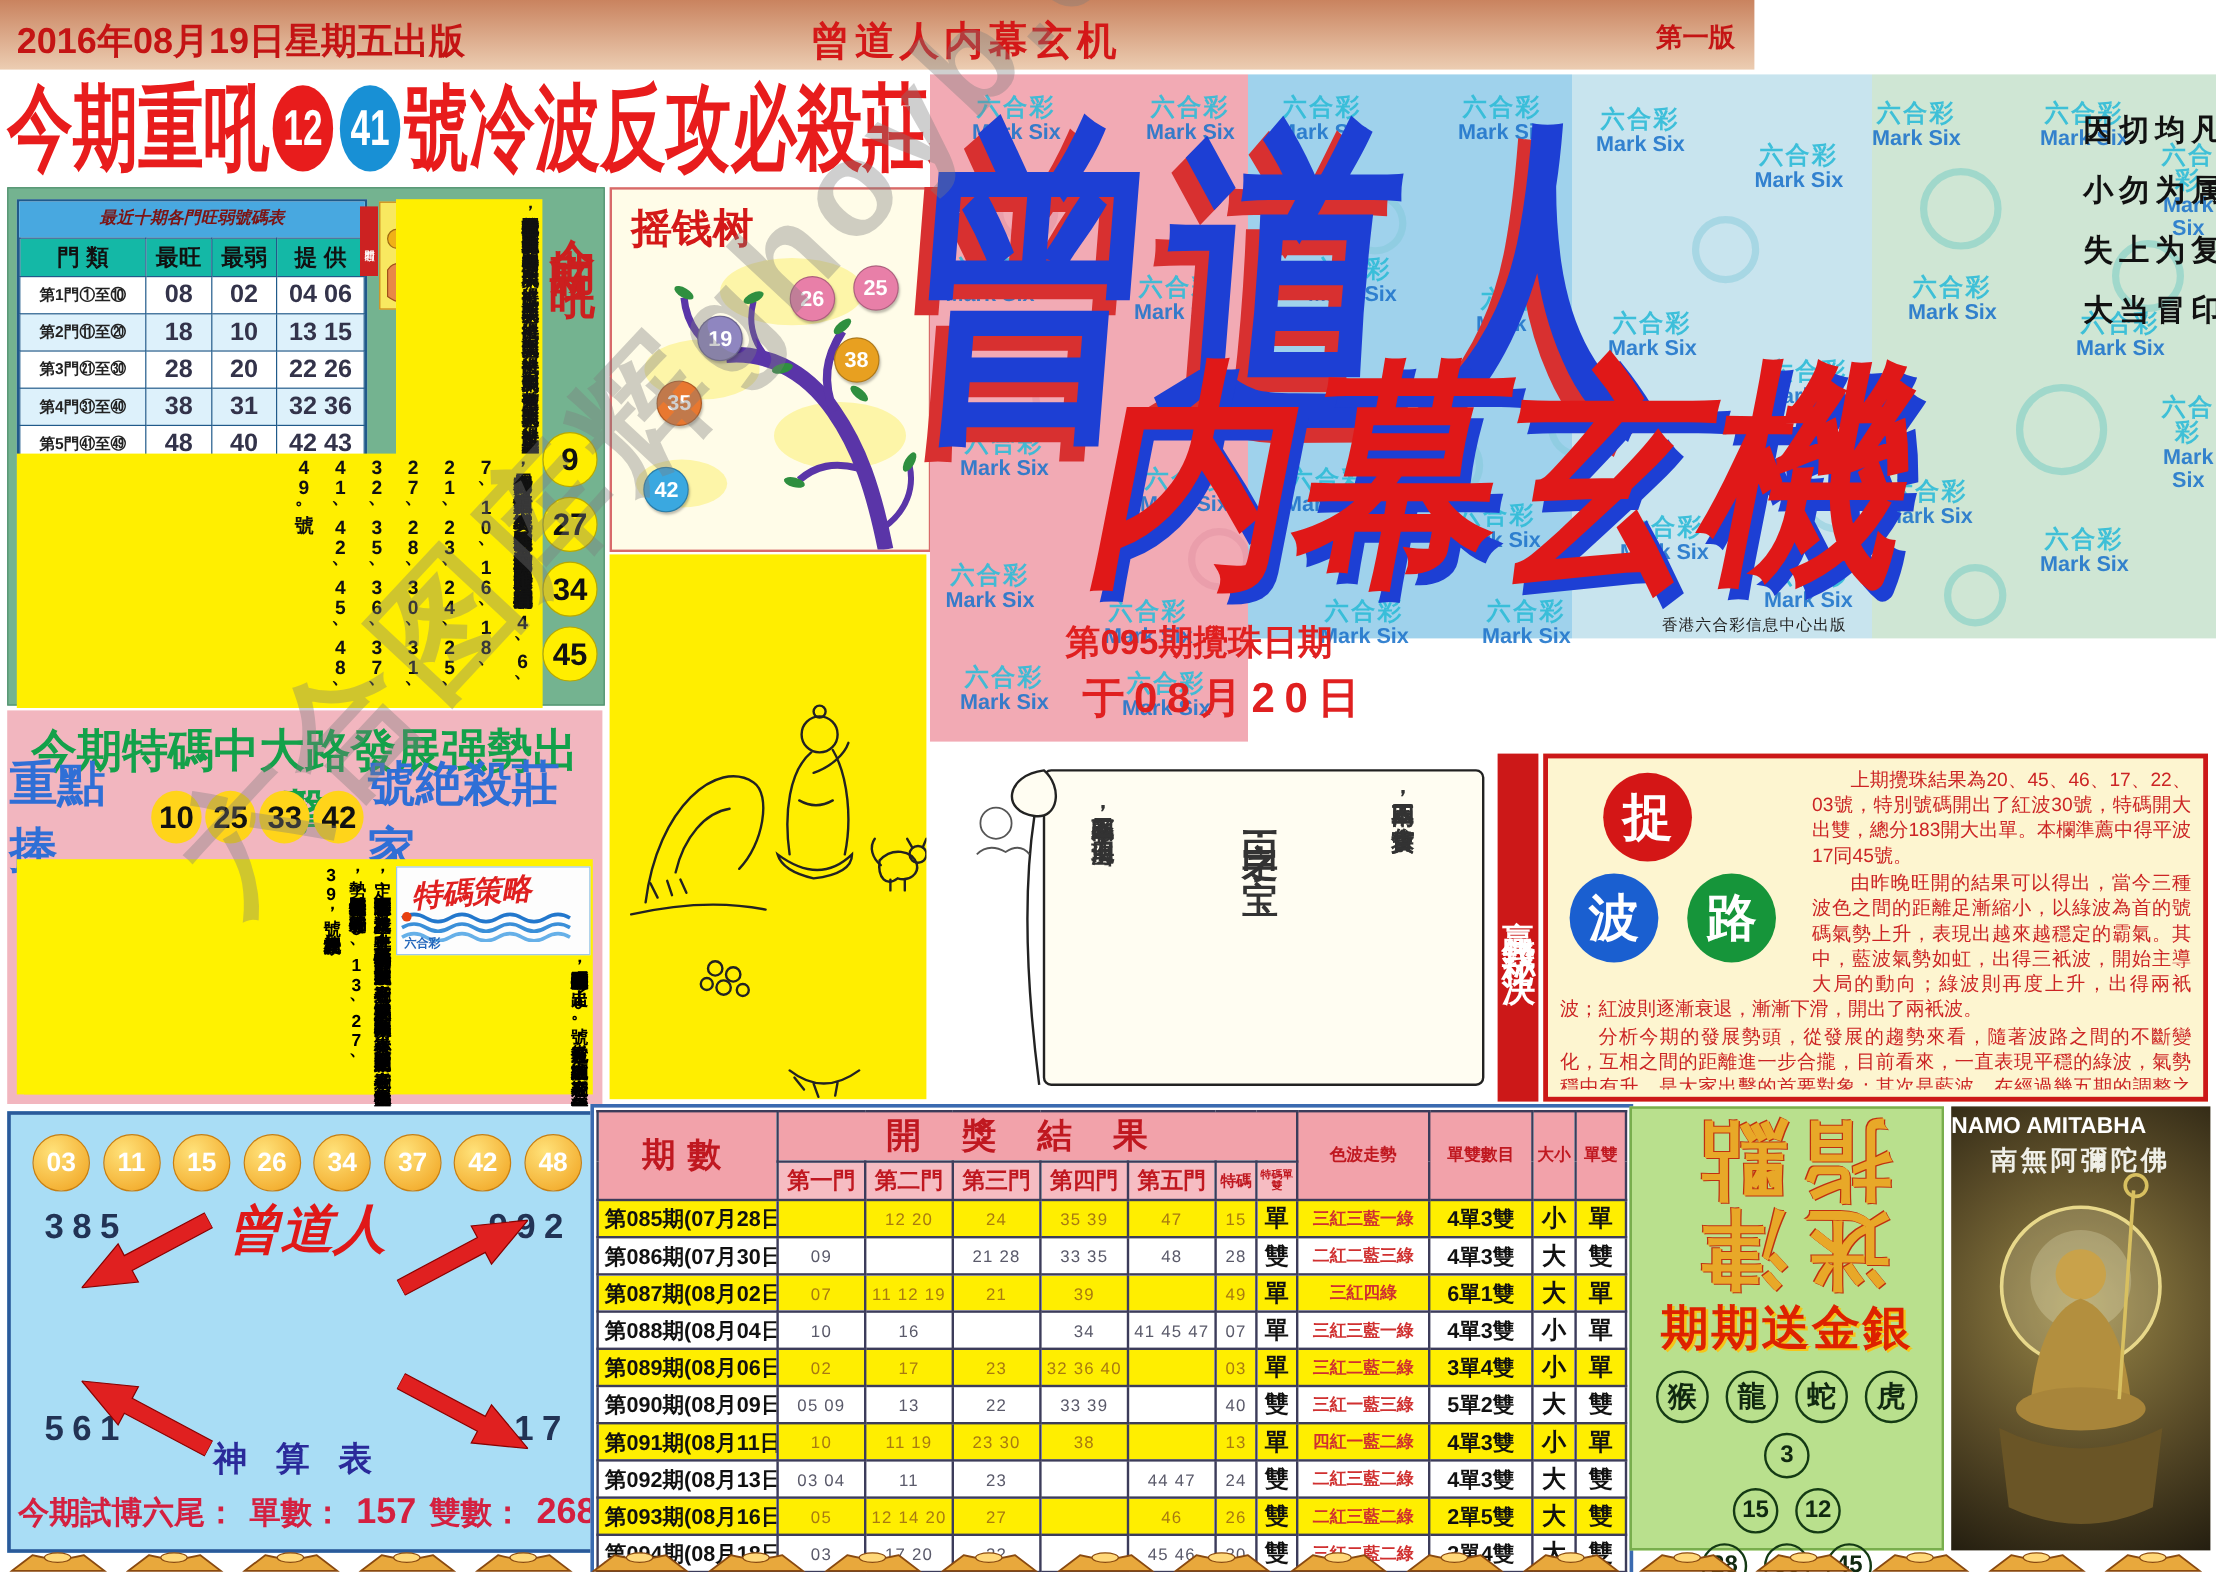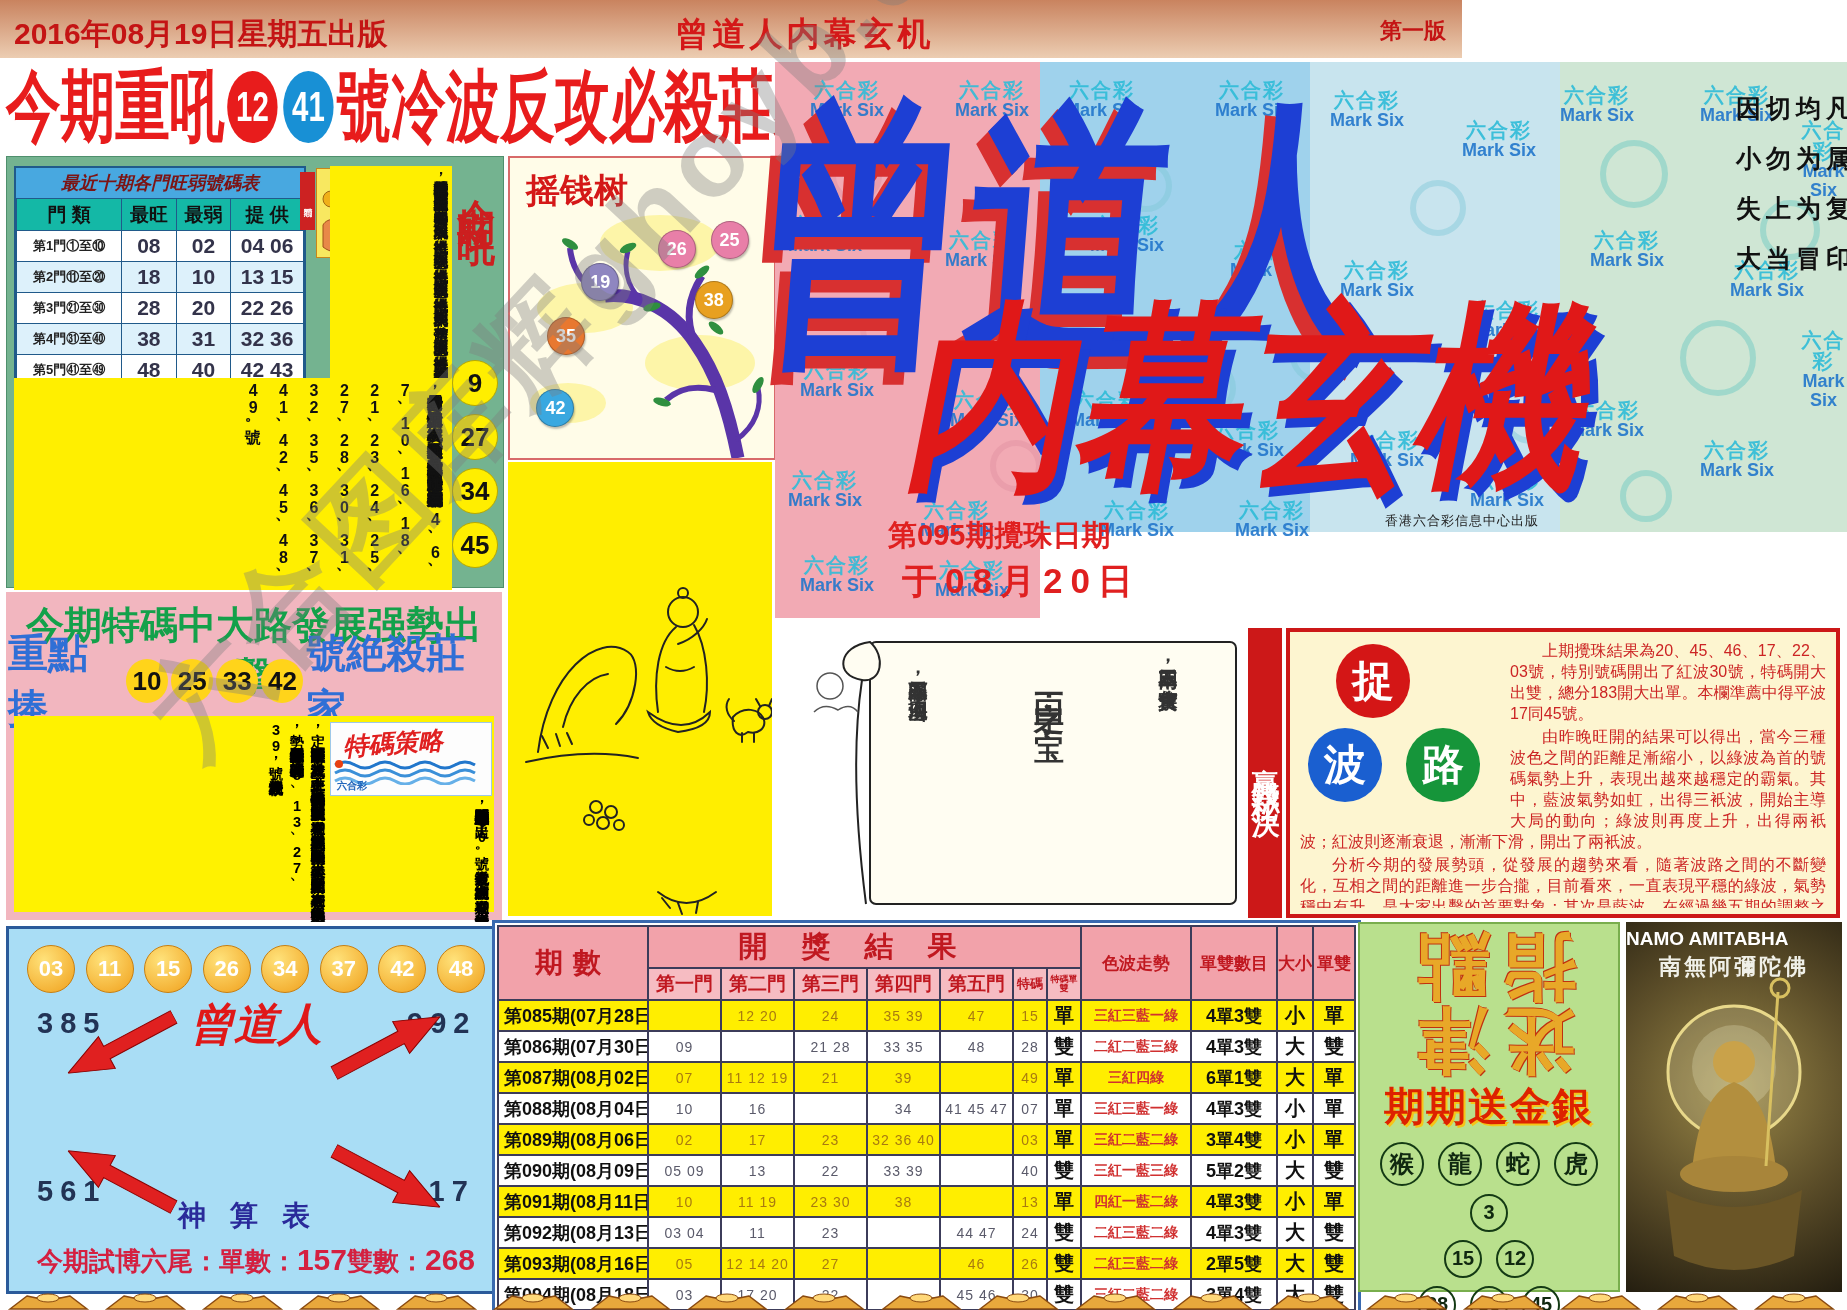--- a/index.html
+++ b/index.html
@@ -16,21 +16,21 @@
   #edition{right:16px;top:16px;font-size:22px;font-weight:bold;color:#c41414}
 
   
   #headline{left:6px;top:60px;height:94px;display:flex;align-items:center;transform:scaleX(.70);transform-origin:left center;white-space:nowrap}
   #headline .txt{font-size:78px;font-weight:bold;color:#e81c1c}
   #headline .hball{width:72px;height:72px;font-size:42px;color:#fff;margin:0 4px}
 
   
   #greenpanel{left:6px;top:156px;width:496px;height:430px;background:#74b390;border:1px solid #4f8f6d}
   #hottable{left:14px;top:166px;width:288px;border:2px solid #205a8a;background:#fff}
-  #hottable .ttl{background:#48a8e0;color:#7c1414;font-weight:bold;font-size:18px;text-align:center;height:30px;line-height:30px;font-family:"Liberation Serif",serif;font-style:italic}
+  #hottable .ttl{background:#48a8e0;color:#7c1414;font-weight:bold;font-size:14px;text-align:center;height:30px;line-height:30px;font-family:"Liberation Serif",serif;font-style:italic}
   #hottable table{border-collapse:collapse;width:100%;table-layout:fixed}
   #hottable th,#hottable td{border:1.5px solid #205a8a;text-align:center;overflow:hidden;white-space:nowrap}
   #hottable th{background:#14b8a6;font-size:19px;height:29px;color:#111}
   #hottable td{height:28px}
   #hottable tr:nth-child(even) td{background:#ddf1fb}
   #hottable td.gate{font-size:13px;font-weight:bold;color:#222}
   #hottable td.v{font-size:21px;font-weight:bold;color:#33334a}
   #gateicon{left:300px;top:168px;width:52px;height:92px}
   #gateicon .tag{position:absolute;left:0;top:4px;width:15px;height:58px;background:#cc2222;color:#fff;font-size:9px;text-align:center;writing-mode:vertical-rl;line-height:15px}
   #gateicon .box{position:absolute;left:16px;top:0;width:36px;height:88px;background:#f8e860;border:1.5px solid #c8861a}
@@ -55,21 +55,21 @@
 
   
   #oracle{left:6px;top:926px;width:494px;height:362px;background:#a9ddf5;border:3px solid #2a5a9a;box-shadow:0 0 0 4px #fff}
   .oball{width:46px;height:46px;background:radial-gradient(circle at 35% 30%,#ffe27a,#f0a01c);color:#fff;font-size:22px;border:1px solid #c87f10}
   .corner{font-size:29px;font-weight:bold;color:#223355;letter-spacing:7px}
   #o-title{left:130px;top:66px;width:234px;text-align:center;font-size:44px;font-weight:bold;color:#e01818;font-family:"Liberation Serif",serif;font-style:italic}
   #o-ellipse{left:125px;top:112px;width:244px;height:148px;background:#f2a6ae;border-radius:50%;text-align:center}
   #o-ellipse .l1{margin-top:20px;font-size:38px;font-weight:bold;color:#fff;letter-spacing:12px}
   #o-ellipse .l2{font-size:36px;color:#fff;letter-spacing:4px}
   #o-sub{left:130px;top:268px;width:234px;text-align:center;font-size:28px;font-weight:bold;color:#2a2a9a;letter-spacing:24px}
-  #o-bottom{left:0;top:314px;width:494px;display:flex;justify-content:center;align-items:baseline;gap:0;color:#d42040;font-weight:bold}
+  #o-bottom{left:0;top:314px;width:494px;display:flex;justify-content:center;align-items:baseline;gap:11px;color:#d42040;font-weight:bold}
   #o-bottom .lab{font-size:26px}
   #o-bottom .val{font-size:30px}
   .oarr{width:120px;height:44px}
 
   
   #treepanel{left:508px;top:156px;width:264px;height:300px;background:#fffce8;border:2px solid #d86a6a}
   #tree-title{left:16px;top:10px;font-size:34px;font-weight:bold;color:#d41818}
   .tball{position:absolute;width:36px;height:36px;color:#fff;font-size:18px;border:1px solid rgba(0,0,0,.25);box-shadow:1px 2px 2px rgba(0,0,0,.25)}
   #seal{left:826px;top:416px;width:74px;height:122px;background:#fff;border:1.5px solid #cc3333;display:flex;justify-content:center;gap:4px;padding-top:4px}
   #seal .sc{writing-mode:vertical-rl;text-orientation:upright;font-size:12px;color:#cc2222;line-height:1.1}
@@ -109,21 +109,21 @@
   #wb-text p{margin:0 0 2px 0;font-size:16px;line-height:21px;color:#cc2424;text-indent:2em;text-align:justify}
 
   
   #results{left:492px;top:920px;background:#fff;border:3px solid #3a6ab0;padding:2px}
   table.res{border-collapse:collapse;width:857px;table-layout:fixed;background:#fff}
   .res th,.res td{border:2px solid #3c3c5a;overflow:hidden;white-space:nowrap;text-align:center;padding:0}
   .res thead th{background:#f2a2aa;color:#c01820;font-weight:bold}
   .res tr.h1{height:36px}
   .res th.issueH{font-size:28px;letter-spacing:10px}
   .res th.resultH{font-size:29px;letter-spacing:34px}
-  .res th.sideH{font-size:17px}
+  .res th.sideH{font-size:14px}
   .res tr.h2 th{background:#f6bcc2;font-size:19px;height:30px}
   .res tr.h2 th:nth-child(6){font-size:13px}
   .res tr.h2 th:nth-child(7){font-size:9px;line-height:1.05;white-space:normal}
   .res tbody tr{height:31px}
   .res tbody tr:nth-child(odd){background:#ffee00}
   .res td.issue{font-size:18px;font-weight:bold;text-align:left;padding-left:5px;color:#101010}
   .res td.num{font-size:14px;color:#5a5a6a;letter-spacing:1px}
   .res tbody tr:nth-child(odd) td.num{color:#a87a10}
   .res td.wave{font-size:14px;color:#d03030;font-weight:bold}
   .res td.cnt{font-size:18px;font-weight:bold;color:#111}

